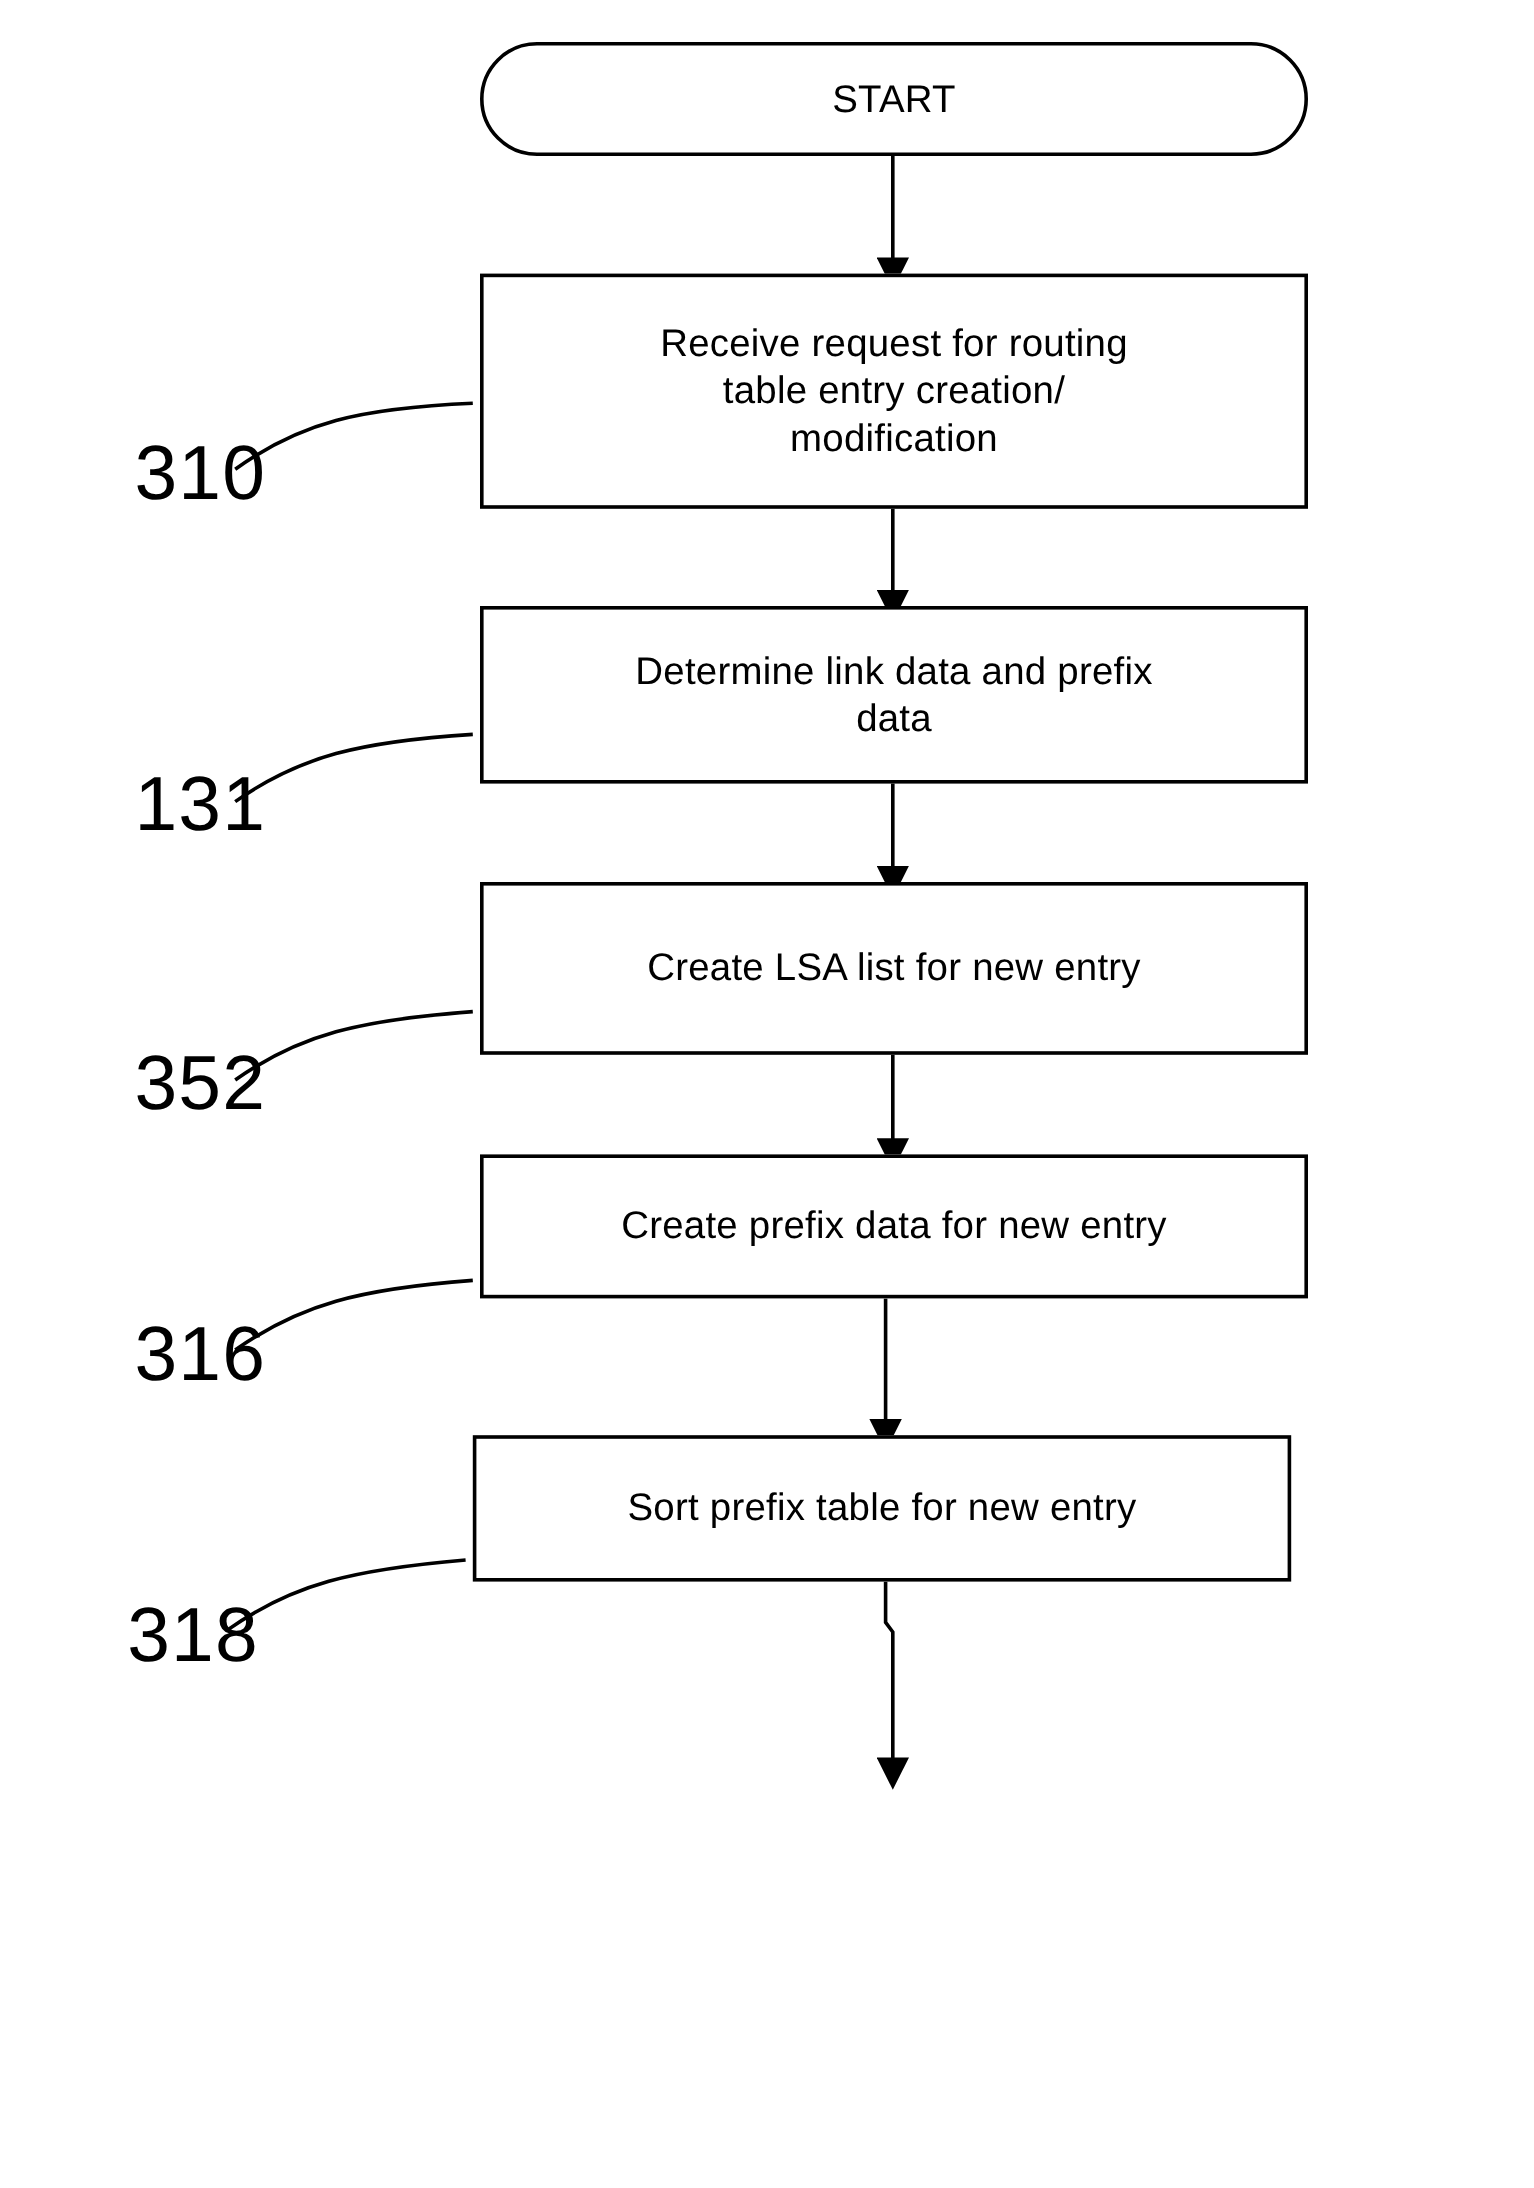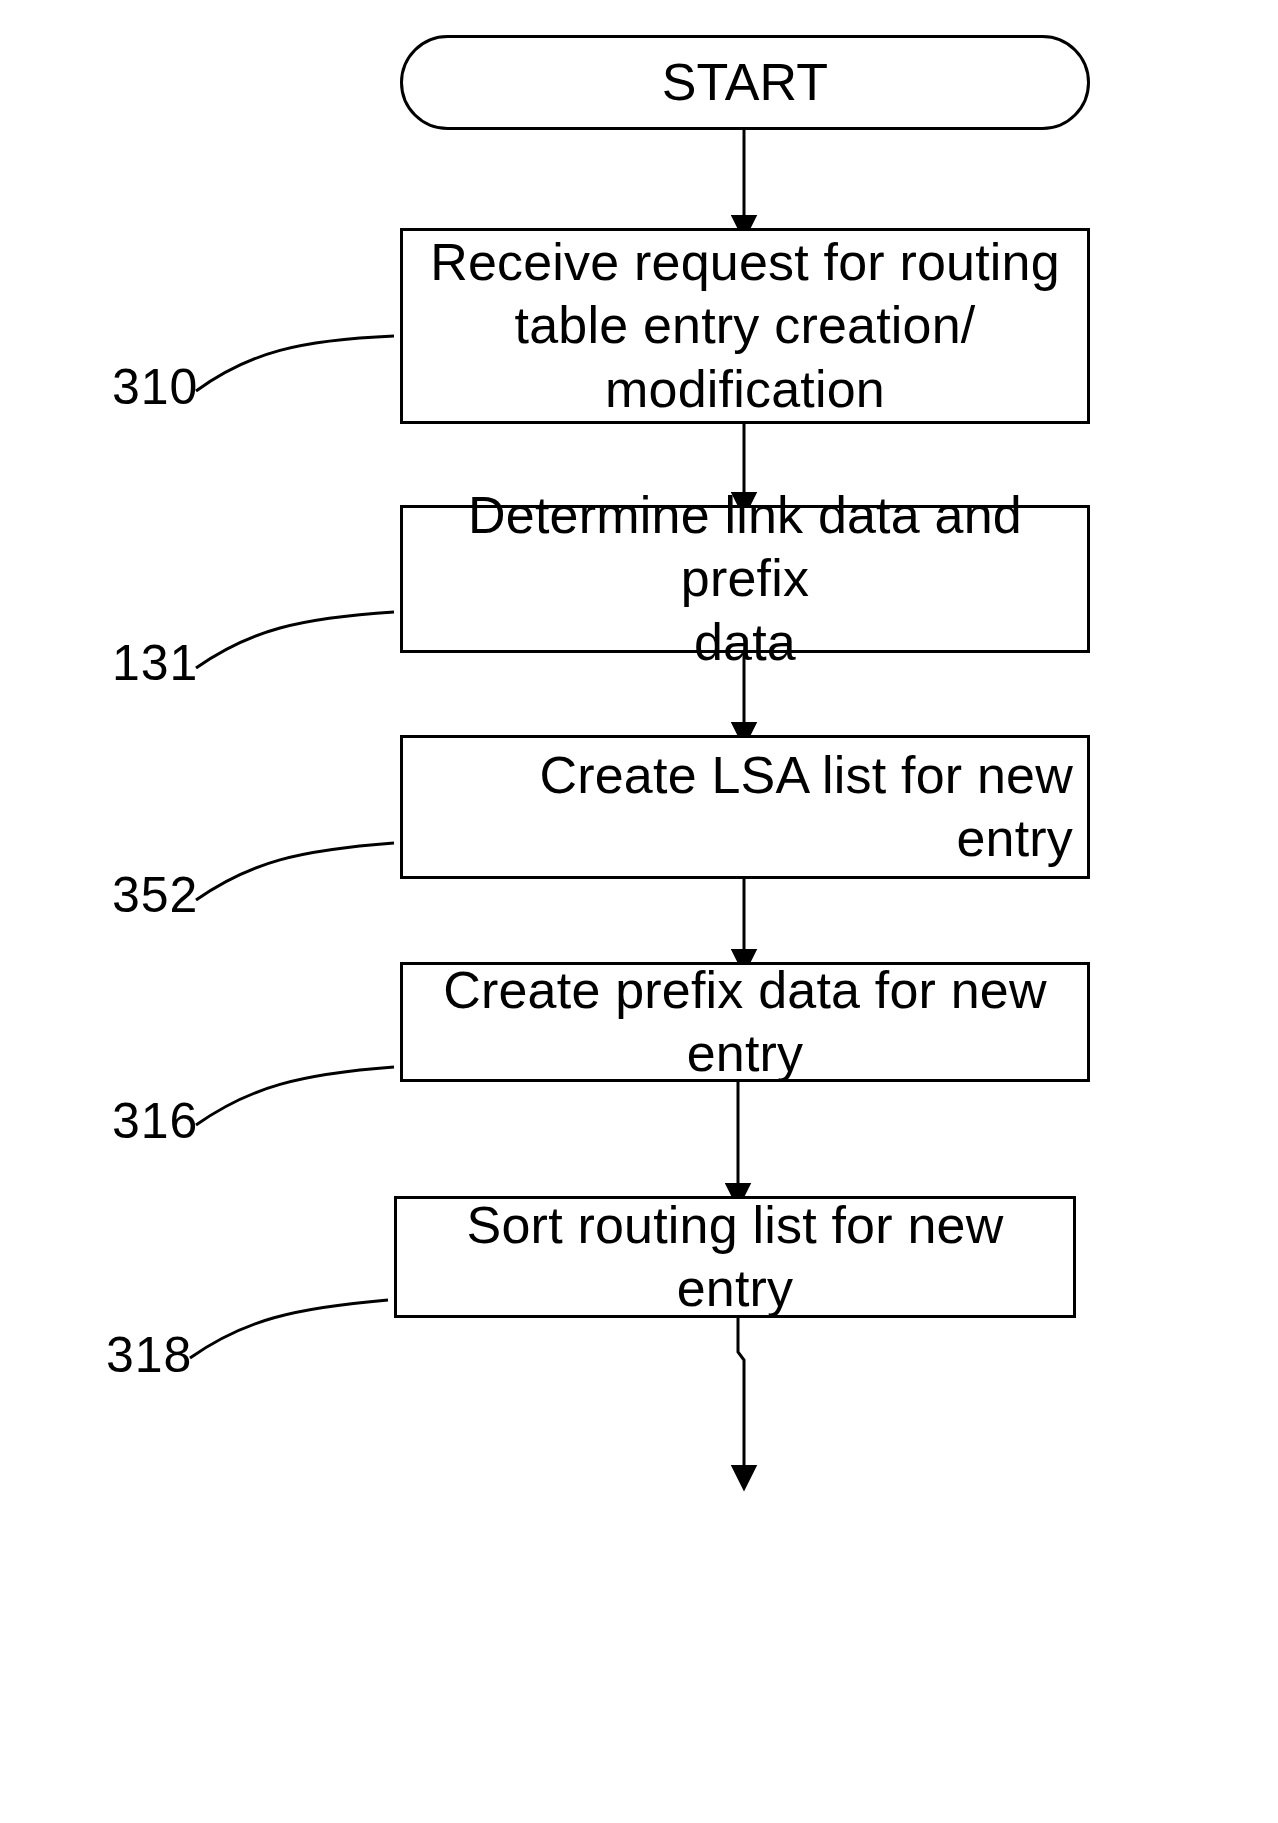--- a/index.html
+++ b/index.html
@@ -29,29 +29,29 @@
     justify-content: center;
     text-align: center;
   }
   .terminal {
     border-radius: 80px;
   }
   .process {
     border-radius: 0;
   }
   .node-label {
-    font-size: 52px;
+    font-size: 32px;
     line-height: 1.22;
     letter-spacing: 0.2px;
     padding: 0 14px;
     white-space: pre-line;
   }
   .ref {
     position: absolute;
-    font-size: 50px;
+    font-size: 64px;
     line-height: 1;
     letter-spacing: 1px;
   }
   svg.overlay {
     position: absolute;
     left: 0;
     top: 0;
     width: 1278px;
     height: 1823px;
     pointer-events: none;
@@ -104,18 +104,18 @@
     <span class="node-label">Create LSA list for new entry</span>
   </div>
   <div class="ref" style="left:112px; top:870px;">352</div>
 
   <div class="node process" style="left:400px; top:962px; width:690px; height:120px;">
     <span class="node-label">Create prefix data for new entry</span>
   </div>
   <div class="ref" style="left:112px; top:1096px;">316</div>
 
   <div class="node process" style="left:394px; top:1196px; width:682px; height:122px;">
-    <span class="node-label">Sort routing list for new entry</span>
+    <span class="node-label">Sort prefix table for new entry</span>
   </div>
   <div class="ref" style="left:106px; top:1330px;">318</div>
 
 
 </div>
 
 </body></html>

